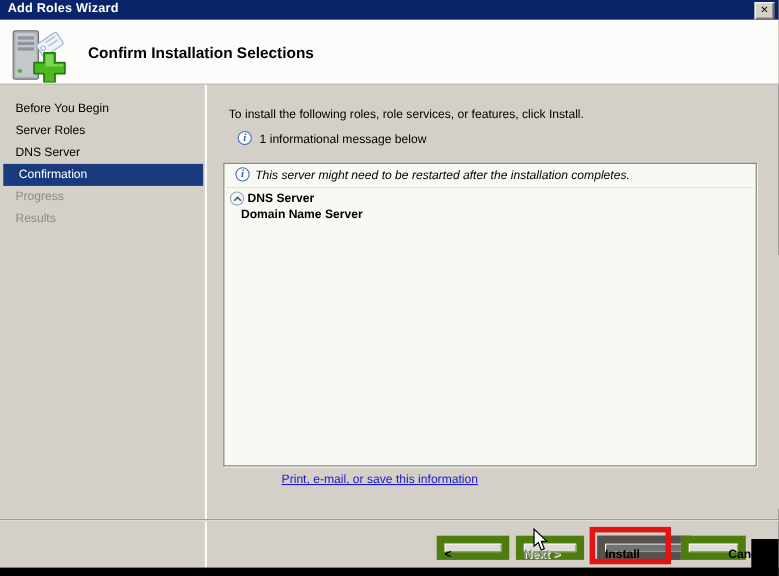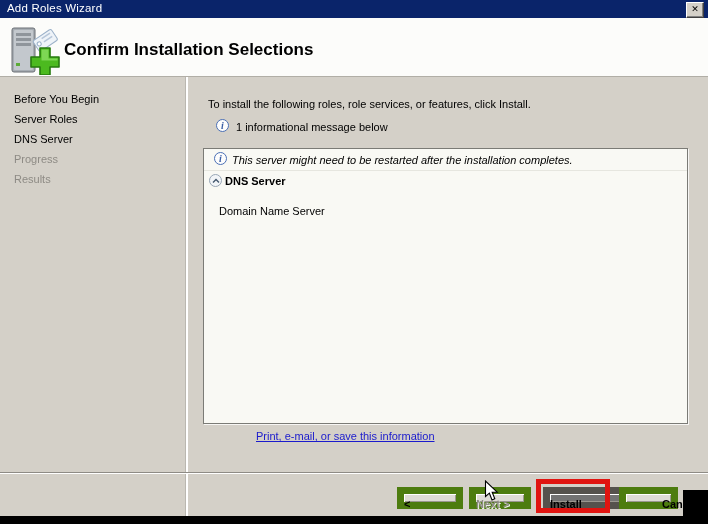--- a/index.html
+++ b/index.html
@@ -4,31 +4,31 @@
 <style>
   html,body{margin:0;padding:0;background:#3a3a3a;}
   .window{
     position:relative;width:708px;height:524px;overflow:hidden;
     background:#d4d0c8;
     font-family:"Liberation Sans","DejaVu Sans",sans-serif;
     font-size:11px;color:#000;
   }
   
   .titlebar{position:absolute;left:0;top:0;width:708px;height:18px;background:#0a246a;}
-  .titlebar-text{position:absolute;left:7px;top:2px;color:#fff;font-weight:normal;font-size:11.5px;letter-spacing:.2px;}
+  .titlebar-text{position:absolute;left:7px;top:2px;color:#fff;font-weight:bold;font-size:11.5px;letter-spacing:.2px;}
   .close-btn{
     position:absolute;right:4px;top:2px;width:16px;height:14px;
     background:#d4d0c8;border:1px solid;border-color:#ffffff #404040 #404040 #ffffff;
     box-shadow:inset -1px -1px 0 #808080;
     font-size:9px;line-height:12px;text-align:center;font-weight:bold;color:#000;cursor:default;
   }
   
   .header{position:absolute;left:0;top:18px;width:708px;height:58px;background:#fcfcfa;border-bottom:1px solid #b1aea6;}
   .server-icon{position:absolute;left:7px;top:27px;}
-  .page-title{position:absolute;left:64px;top:40px;font-size:17px;font-weight:bold;}
+  .page-title{position:absolute;left:80px;top:40px;font-size:14px;font-weight:bold;}
   
   .sidebar{position:absolute;left:0;top:77px;width:185px;height:359px;padding-top:12px;box-sizing:border-box;}
   .side-divider{position:absolute;left:185px;top:77px;width:2px;height:439px;background:#ffffff;border-left:1px solid #bab7b0;}
   .side-item{height:20px;line-height:20px;padding-left:14px;white-space:nowrap;cursor:default;}
   .side-item.selected{background:#1a3a7e;color:#fff;margin-left:3px;}
   .side-item.disabled{color:#8e8b85;}
   
   .intro{position:absolute;left:208px;top:98px;width:470px;}
   .info-line-icon{position:absolute;left:216px;top:119px;}
   .info-line-text{position:absolute;left:236px;top:121px;}
@@ -45,21 +45,21 @@
   .restart-row{position:relative;height:21px;border-bottom:1px solid #e6e6df;}
   .restart-row .icon-info{position:absolute;left:10px;top:3px;}
   .restart-text{position:absolute;left:28px;top:5px;font-style:italic;}
   .section-row{position:relative;height:20px;cursor:default;}
   .collapse-icon{
     position:absolute;left:5px;top:3px;width:13px;height:13px;box-sizing:border-box;
     border:1px solid #98a6b5;border-radius:50%;background:#f2f5f8;
     display:flex;align-items:center;justify-content:center;
   }
   .section-title{position:absolute;left:21px;top:4px;font-weight:bold;}
-  .role-item{position:absolute;left:15px;top:56px;font-weight:normal;}
+  .role-item{position:absolute;left:15px;top:40px;font-weight:bold;}
   .print-link{position:absolute;left:208px;top:430px;color:#1a1acd;text-decoration:underline;cursor:pointer;margin-left:48px;}
   
   .footer-sep{position:absolute;left:0;top:472px;width:708px;height:1px;background:#8e8b85;border-bottom:1px solid #fff;}
   .btn{
     position:absolute;top:487px;height:22px;box-sizing:border-box;
     background:#dedbd5;border:7px solid #4d7c0f;
     box-shadow:inset 1px 1px 0 #ffffff, inset -1px -1px 0 #9a978f;
     font-size:11px;line-height:20px;text-align:left;cursor:default;font-weight:bold;
   }
   .btn-previous{left:397px;width:66px;}
@@ -105,20 +105,21 @@
       <path d="M33 21 h10 v9 h9 v10 h-9 v8 h-10 v-8 h-9 v-10 h9 z" fill="#4cba1f" stroke="#267a0e" stroke-width="1.6" stroke-linejoin="round"></path>
       <path d="M34.5 22.5 h7 v9 h9 v2 h-16 z" fill="#8adf62" opacity="0.8"></path>
     </svg>
   </span>
   <div class="page-title">Confirm Installation Selections</div>
 
   <div class="sidebar">
     <div class="side-item">Before You Begin</div>
     <div class="side-item">Server Roles</div>
     <div class="side-item">DNS Server</div>
+    <div class="side-item selected">Confirmation</div>
     <div class="side-item disabled">Progress</div>
     <div class="side-item disabled">Results</div>
   </div>
   <div class="side-divider"></div>
 
   <div class="intro">To install the following roles, role services, or features, click Install.</div>
 
   <span class="info-line-icon icon-info">i</span>
   <div class="info-line-text">1 informational message below</div>
 

